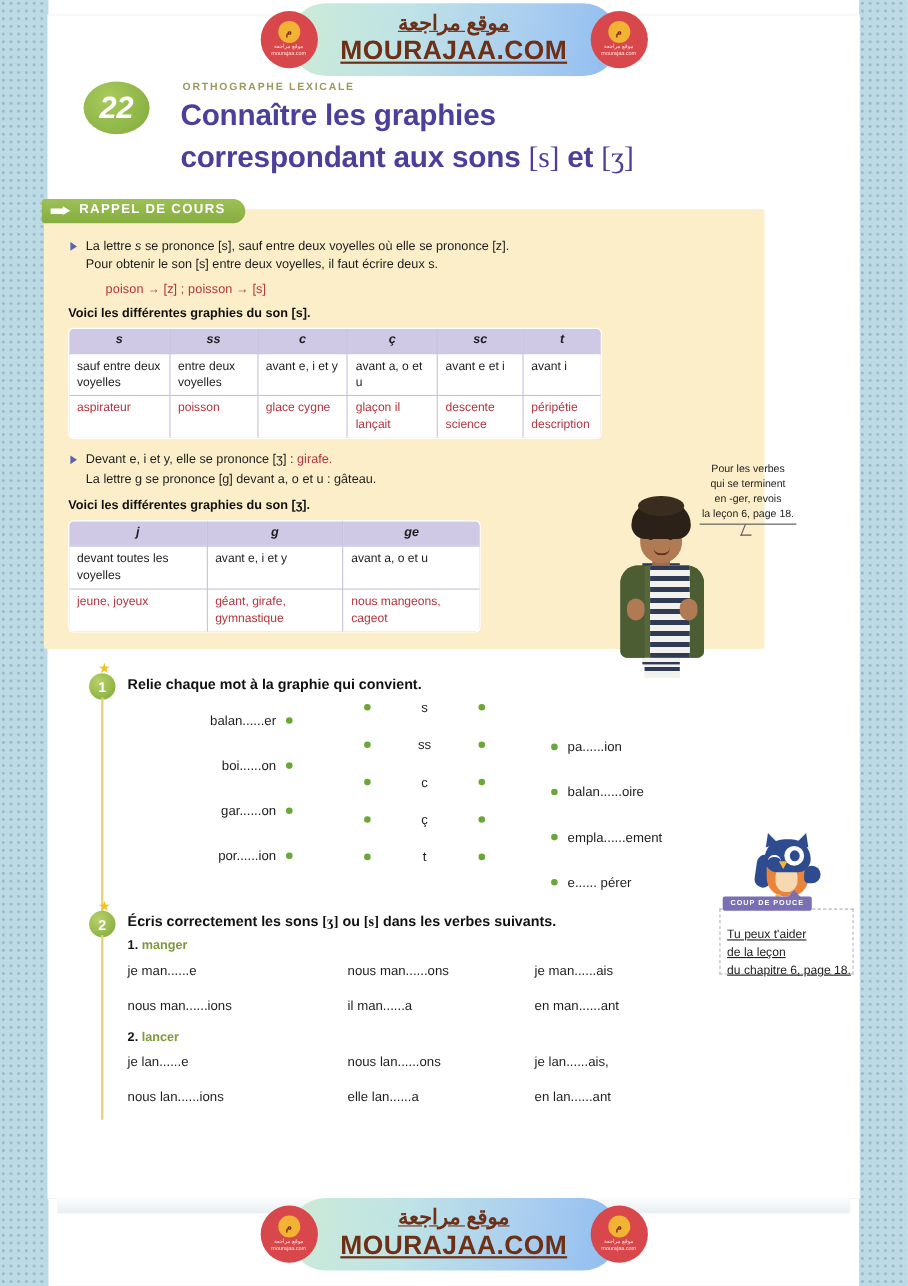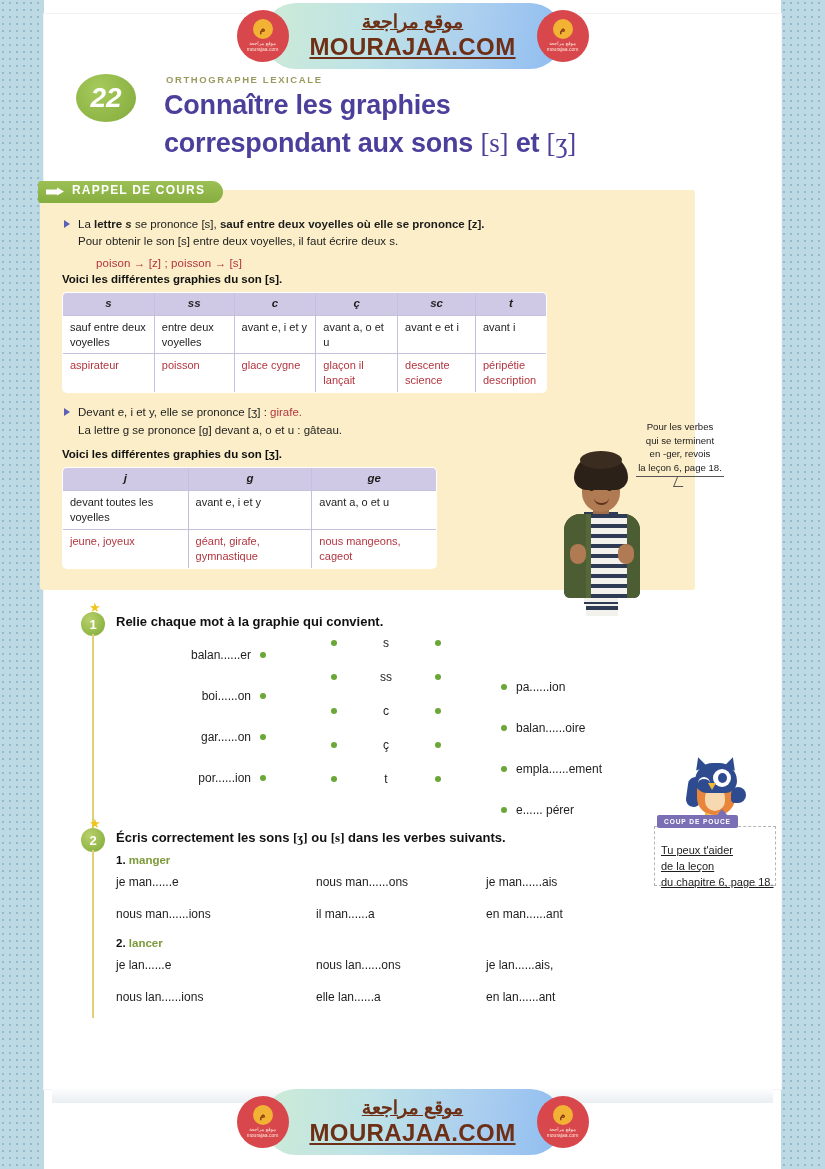--- a/index.html
+++ b/index.html
@@ -123,26 +123,26 @@
   }
 
   .rbody { position: absolute; left: 22px; top: 26px; width: 615px; }
   .bullet-row { position: relative; padding-left: 16px; margin-bottom: 4px; }
   .bullet-row::before {
     content: ""; position: absolute; left: 2px; top: 4px;
     border-top: 4.5px solid transparent; border-bottom: 4.5px solid transparent;
     border-left: 6px solid #5c61b5;
   }
   .ln { font-size: 11.5px; color: #1d1d1d; line-height: 1.52; }
-  .ln b { font-weight: bold; }
+  .ln b { font-weight: normal; }
   .ln i { font-style: italic; }
   .ex-line {
     font-size: 11.5px; color: #b2353f; margin: 6px 0 4px 34px; letter-spacing: .1px;
   }
-  .voici { font-size: 11.5px; font-weight: bold; color: #111; margin: 4px 0 7px 0; }
+  .voici { font-size: 11.5px; font-weight: bold; color: #111; margin: 10px 0 7px 0; }
   .red { color: #b2353f; }
 
   
   table.gt {
     border-collapse: collapse; background: #fff;
     border: 1px solid #b9b4d6; border-radius: 5px; overflow: hidden;
   }
   table.gt th, table.gt td {
     border: 1px solid #c5c0dd; padding: 4px 7px;
     font-size: 11px; color: #1d1d1d; vertical-align: top; line-height: 1.36;
@@ -490,21 +490,21 @@
           <span class="lab">ç</span>
           <span class="dot"></span>
         </div>
         <div class="mrow">
           <span class="dot"></span>
           <span class="lab">t</span>
           <span class="dot"></span>
         </div>
       </div>
 
-      <div class="mcol mright" style="top:32px;">
+      <div class="mcol mright" style="top:24px;">
         <div class="mrow">
           <span class="dot"></span>
           <span>pa......ion</span>
         </div>
         <div class="mrow">
           <span class="dot"></span>
           <span>balan......oire</span>
         </div>
         <div class="mrow">
           <span class="dot"></span>

